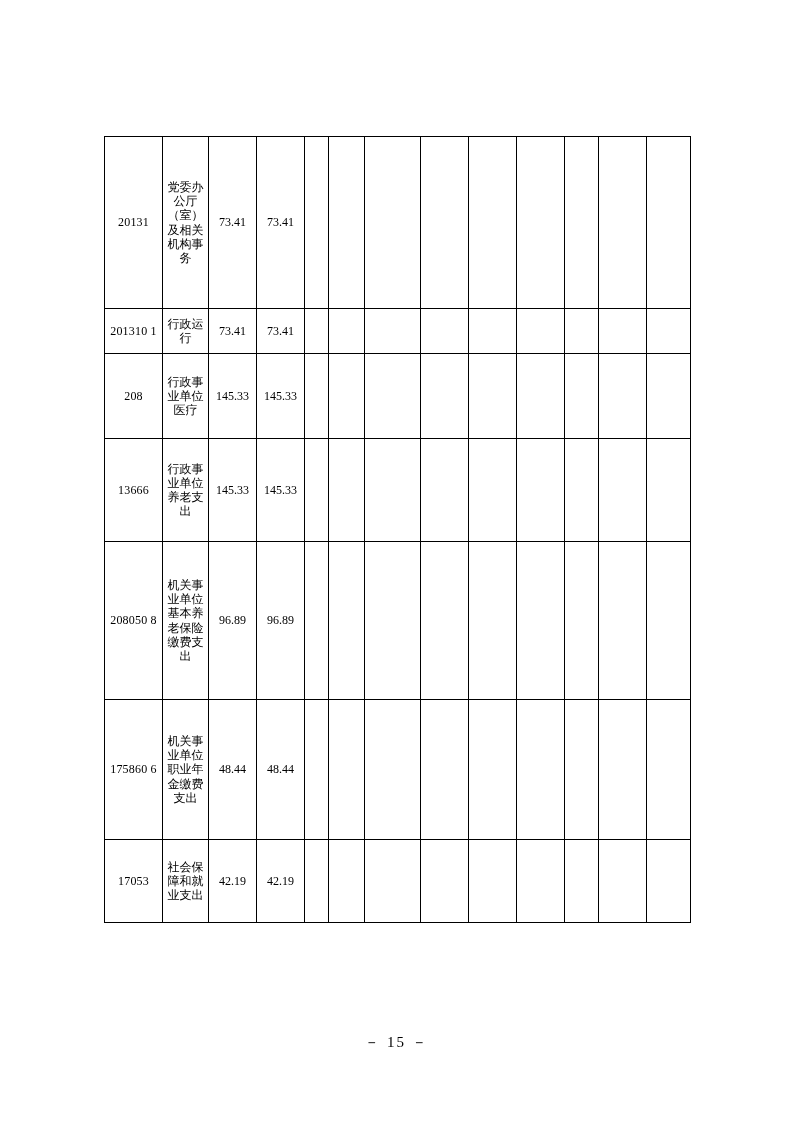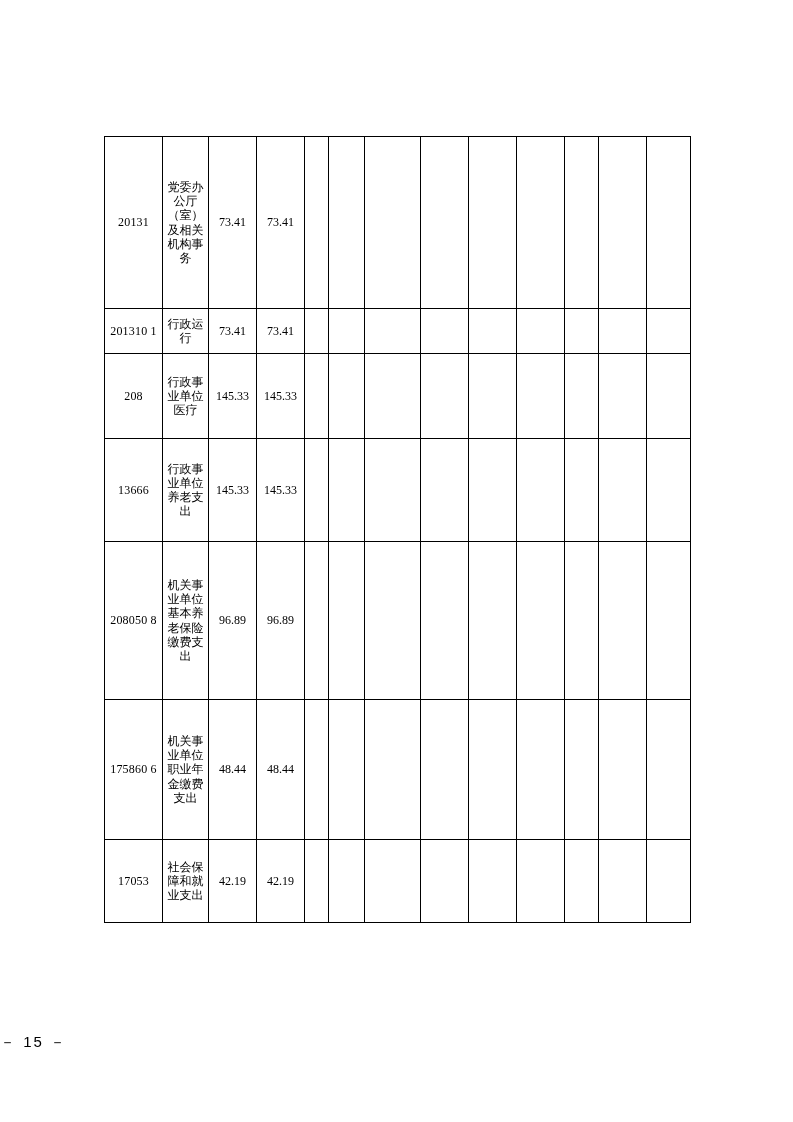--- a/index.html
+++ b/index.html
@@ -75,22 +75,23 @@
     text-align: left;
     padding-left: 6px;
   }
   .cell-empty { }
 
   .page-number {
     position: absolute;
     left: 0;
     top: 1033px;
     width: 793px;
+    text-align: center;
     font-size: 15px;
-    font-family: Liberation Sans, sans-serif;
+    font-family: Liberation Serif, serif;
     letter-spacing: 2px;
   }
 </style>
 </head>
 <body>
 
 <div class="page">
 
   <table class="budget-table">
     <colgroup>

